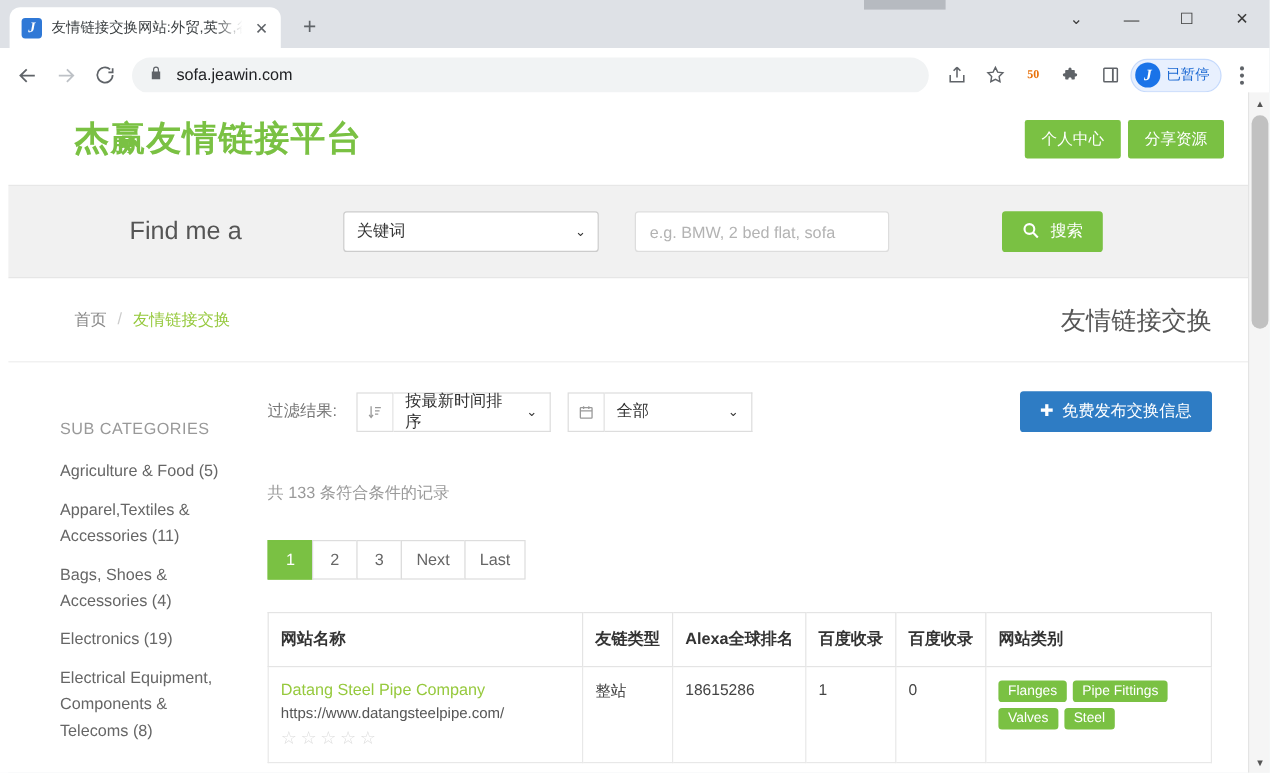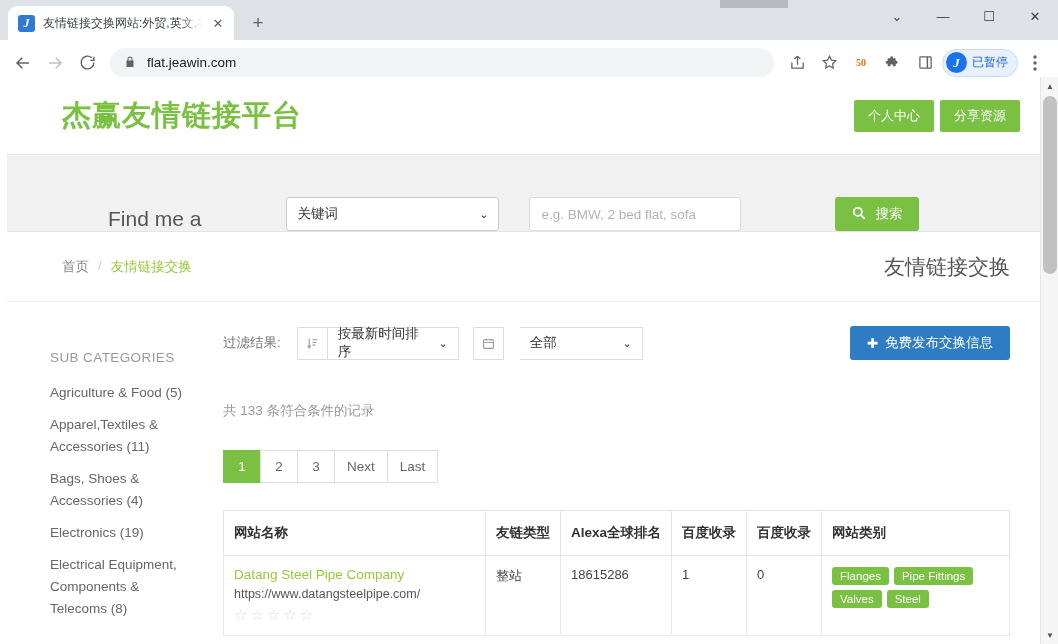--- a/index.html
+++ b/index.html
@@ -98,21 +98,21 @@
     font-family: Liberation Mono, monospace;
   }
   .hdr-actions { margin-left: auto; display: flex; gap: 6px; }
   .hdr-btn {
     background: #7ac143; color: #fff; font-size: 13px; padding: 7px 14px;
     border-radius: 2px; white-space: nowrap;
   }
 
   .searchband {
     height: 77px; background: #f1f1f1; border-bottom: 1px solid #e3e3e3;
-    display: flex; align-items: flex-end; padding: 0 30px 0 0;
+    display: flex; align-items: center; padding: 0 30px 0 0;
   }
   .findme { font-size: 21px; color: #555; margin-left: 108px; font-weight: 300; }
   .sel-keyword {
     margin-left: 85px; width: 213px; height: 34px; background: #fff;
     border: 1px solid #ccc; border-radius: 3px; display: flex;
     align-items: center; padding: 0 10px; font-size: 13.5px; color: #333;
   }
   .caret { margin-left: auto; font-size: 11px; color: #333; }
   .searchinput {
     margin-left: 30px; width: 212px; height: 34px; background: #fff;
@@ -152,21 +152,21 @@
     display: flex; align-items: center; justify-content: center;
     color: #999; font-size: 13px;
   }
   .fselect {
     height: 33px; border: 1px solid #ddd; border-left: none; background: #fff;
     display: flex; align-items: center; padding: 0 10px; font-size: 13.5px;
     color: #333; gap: 18px;
   }
   .fselect.w1 { width: 131px; }
   .fselect.w2 { width: 123px; }
-  .fgroup.second { margin-left: 14px; gap: 16px; }
+  .fgroup.second { margin-left: 14px; }
   .publish-btn {
     margin-left: auto; background: #2e7cc4; color: #fff; height: 34px;
     display: flex; align-items: center; gap: 7px; padding: 0 17px;
     border-radius: 3px; font-size: 13.5px; white-space: nowrap;
   }
   .reccount { font-size: 13.5px; color: #999; margin: 42px 0 0 0; }
 
   .pager { display: flex; margin-top: 30px; }
   .pg {
     height: 33px; min-width: 38px; border: 1px solid #ddd; margin-left: -1px;
@@ -251,21 +251,21 @@
           <path d="M21 12a9 9 0 1 1-3-6.7"></path>
           <path d="M21 4v5h-5"></path>
         </svg>
     </div>
     <div class="omnibox">
       <span>
         <svg width="12" height="12" viewBox="0 0 24 24" fill="#5f6368">
             <path d="M12 1a5 5 0 0 0-5 5v3H5v13h14V9h-2V6a5 5 0 0 0-5-5zm0 2a3 3 0 0 1 3 3v3H9V6a3 3 0 0 1 3-3z"></path>
           </svg>
       </span>
-      <span class="omni-url">flat.jeawin.com</span>
+      <span class="omni-url">sofa.jeawin.com</span>
     </div>
     <div class="tb-btn">
       <svg width="17" height="17" viewBox="0 0 24 24" fill="none" stroke="currentColor" stroke-width="1.8">
           <path d="M4 12v8h16v-8"></path>
           <path d="M12 3v12M12 3l4 4M12 3L8 7"></path>
         </svg>
     </div>
     <div class="tb-btn">
       <svg width="17" height="17" viewBox="0 0 24 24" fill="none" stroke="currentColor" stroke-width="1.7">
           <path d="M12 3l2.7 5.6 6.1.9-4.4 4.3 1 6.1-5.4-2.9-5.4 2.9 1-6.1L3.2 9.5l6.1-.9z"></path>

